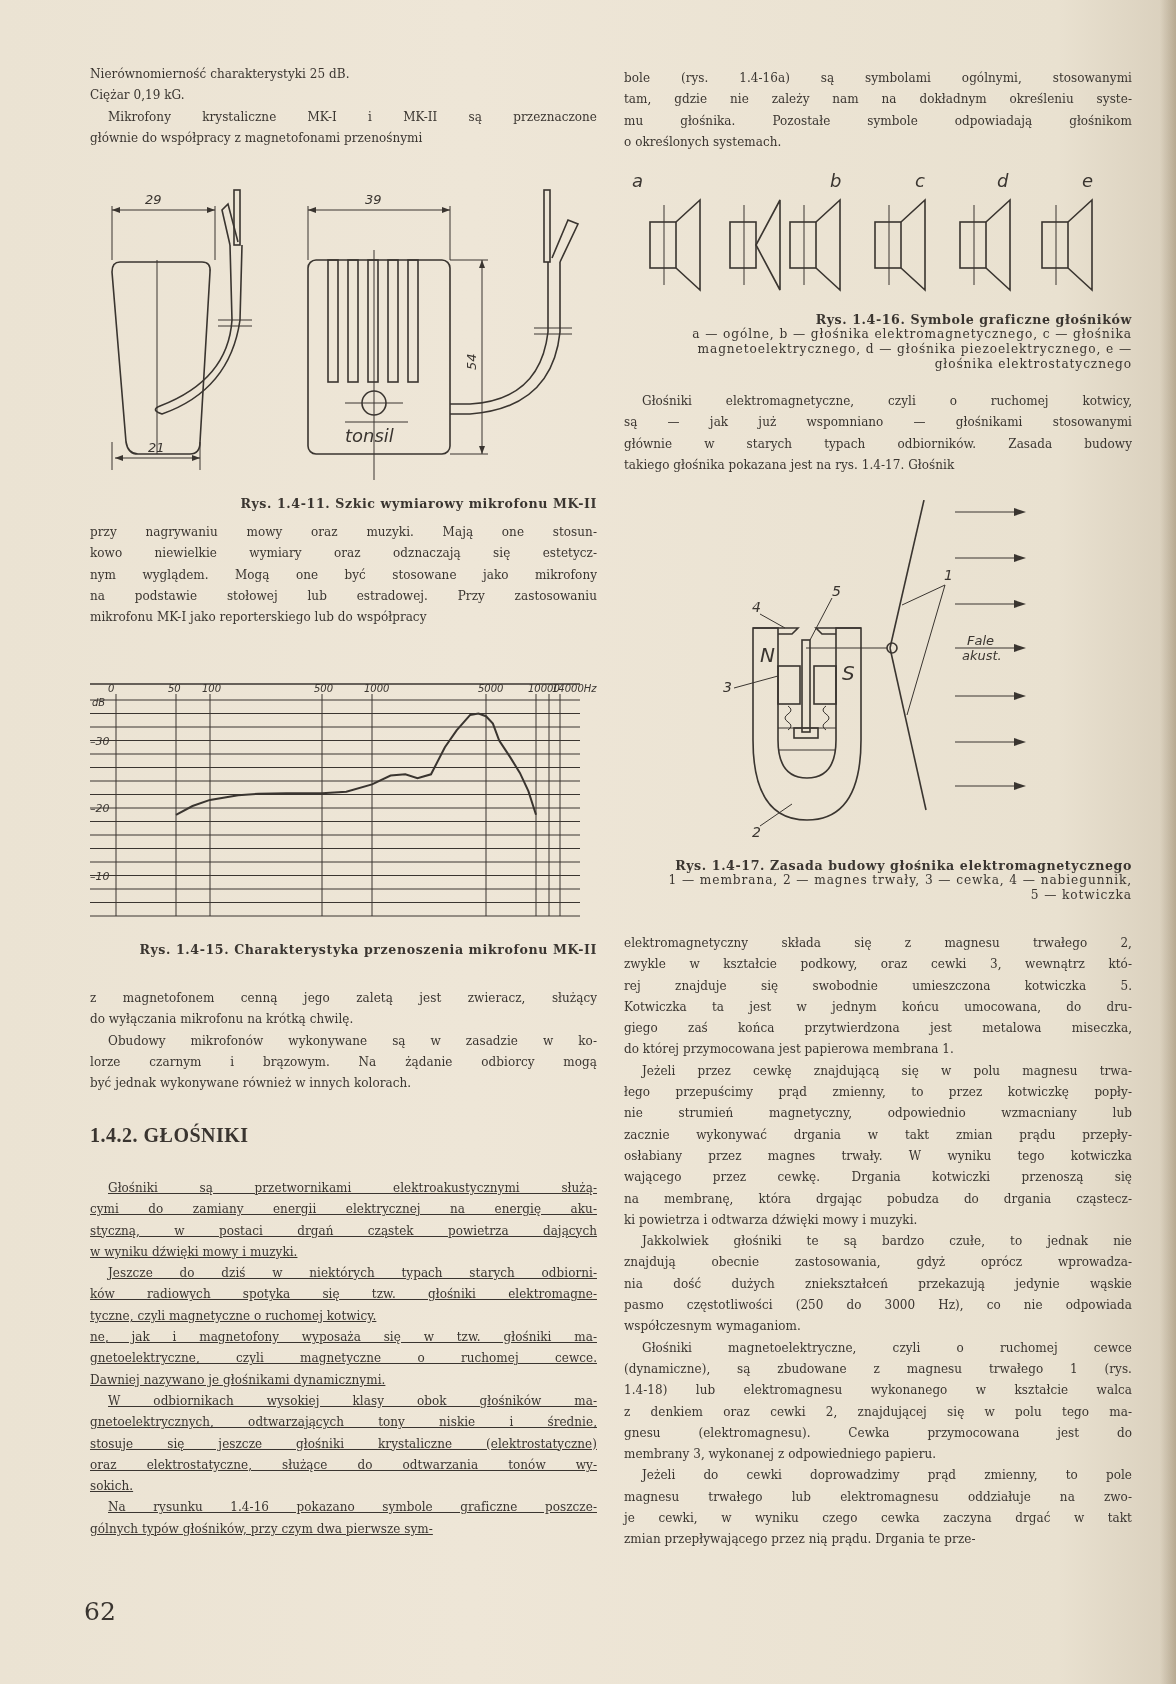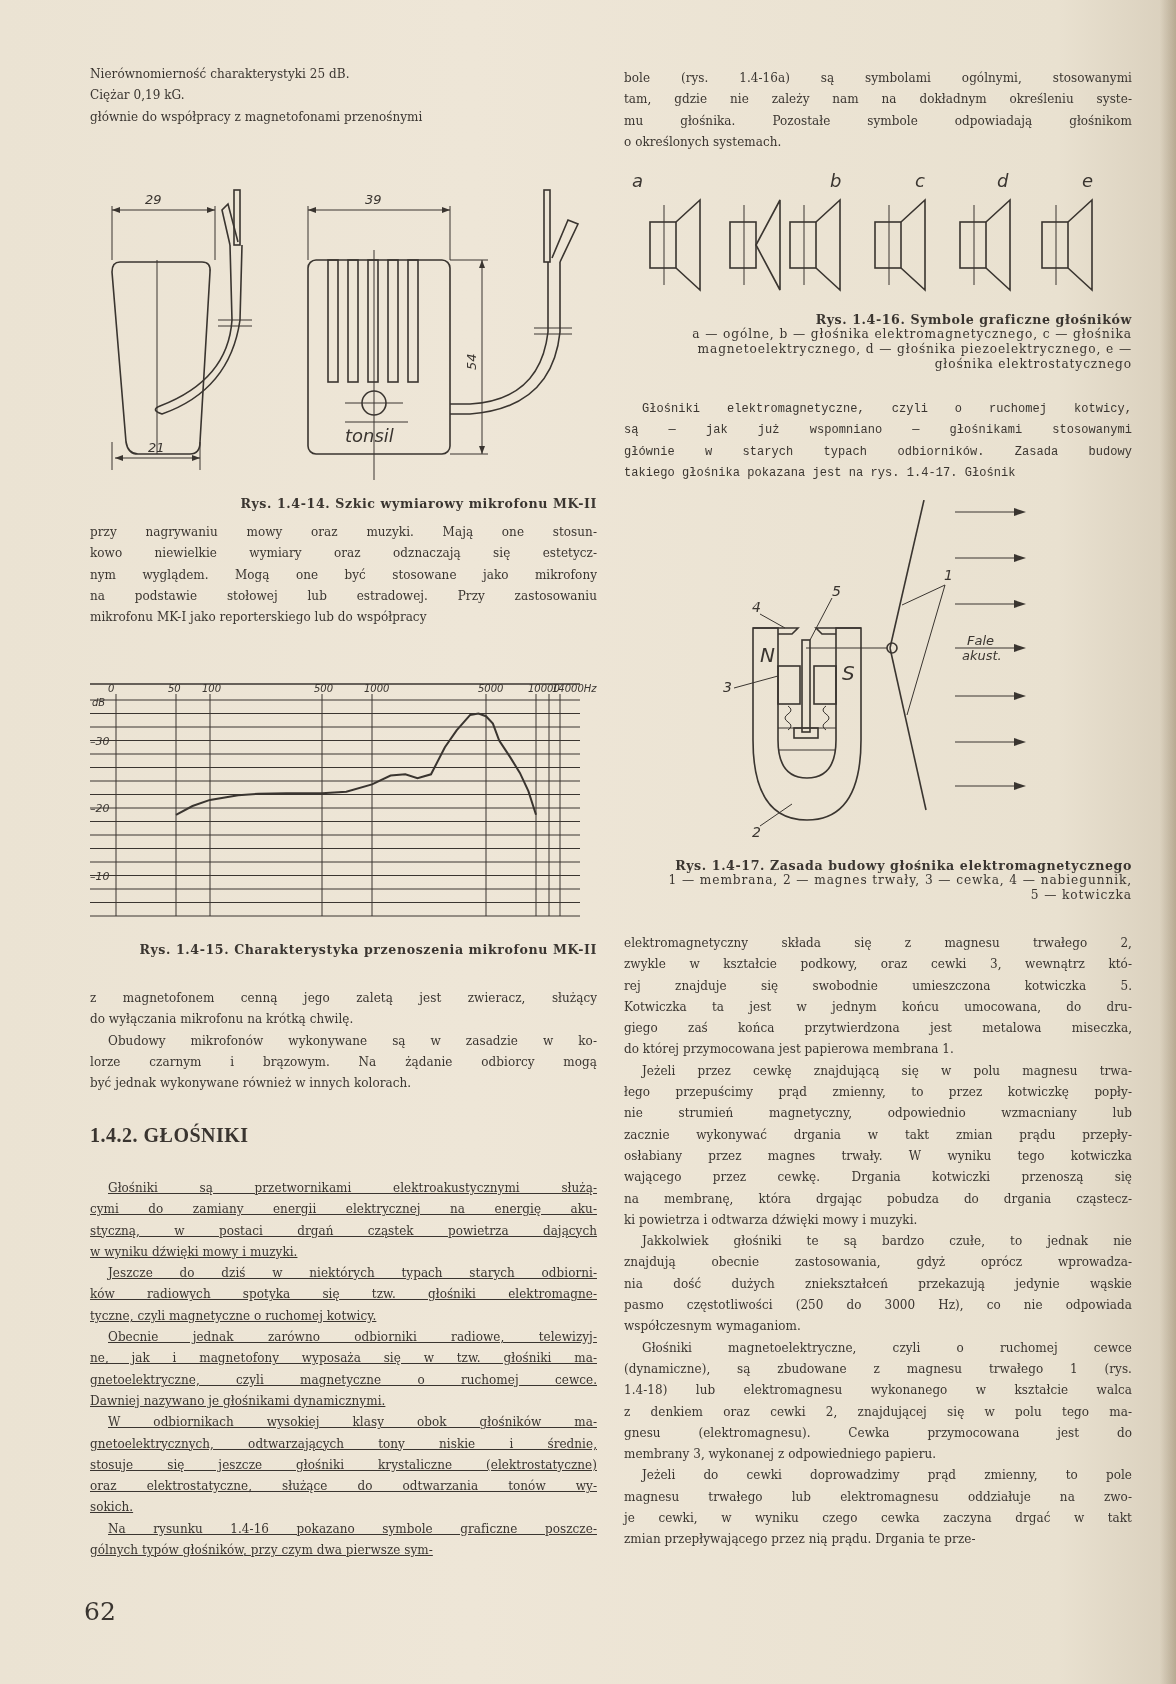--- a/index.html
+++ b/index.html
@@ -28,20 +28,21 @@
 <body>
 
 <div class="page"></div>
 <div class="edge"></div>
 
 <div class="txt" style="left:90px;top:64px;width:507px;">
   <p class="last">Nierównomierność charakterystyki 25 dB.</p>
   <p class="last">Ciężar 0,19 kG.</p>
   <div id="lt-par">
       <div>
+        <p class="ind">Mikrofony krystaliczne MK-I i MK-II są przeznaczone</p>
         <p class="last">głównie do współpracy z magnetofonami przenośnymi</p>
       </div>
     </div>
 </div>
 
 <svg style="position:absolute;left:90px;top:180px;" width="500" height="320" viewBox="0 0 500 320">
   <g>
     <line class="thin" x1="22" y1="30" x2="125" y2="30"></line>
     <polygon points="22,30 30,27 30,33" fill="#3a3530"></polygon>
     <polygon points="125,30 117,27 117,33" fill="#3a3530"></polygon>
@@ -95,21 +96,21 @@
     <line class="thin" x1="444" y1="154" x2="482" y2="154"></line>
   </g>
   <defs>
     <pattern id="hatch" width="5" height="5" patternUnits="userSpaceOnUse">
       <path d="M0 5 L5 0 M0 0 L5 5" stroke="#3a3530" stroke-width=".7"></path>
     </pattern>
   </defs>
 </svg>
 
 <div class="cap" style="left:90px;top:496px;width:507px;">
-  <b>Rys. 1.4-14. Szkic wymiarowy mikrofonu MK-II</b>
+  <b>Rys. 1.4-11. Szkic wymiarowy mikrofonu MK-II</b>
 </div>
 
 <div class="txt" style="left:90px;top:522px;width:507px;" id="lp1">
     <div>
       <p>przy nagrywaniu mowy oraz muzyki. Mają one stosun-</p>
       <p>kowo niewielkie wymiary oraz odznaczają się estetycz-</p>
       <p>nym wyglądem. Mogą one być stosowane jako mikrofony</p>
       <p>na podstawie stołowej lub estradowej. Przy zastosowaniu</p>
       <p class="last">mikrofonu MK-I jako reporterskiego lub do współpracy</p>
     </div>
@@ -206,21 +207,20 @@
       <p>cymi do zamiany energii elektrycznej na energię aku-</p>
       <p>styczną, w postaci drgań cząstek powietrza dających</p>
       <p class="last">w wyniku dźwięki mowy i muzyki.</p>
     </div>
     <div>
       <p class="ind">Jeszcze do dziś w niektórych typach starych odbiorni-</p>
       <p>ków radiowych spotyka się tzw. głośniki elektromagne-</p>
       <p class="last">tyczne, czyli magnetyczne o ruchomej kotwicy.</p>
     </div>
     <div>
-      <p class="ind">Obecnie jednak zarówno odbiorniki radiowe, telewizyj-</p>
       <p>ne, jak i magnetofony wyposaża się w tzw. głośniki ma-</p>
       <p>gnetoelektryczne, czyli magnetyczne o ruchomej cewce.</p>
       <p class="last">Dawniej nazywano je głośnikami dynamicznymi.</p>
     </div>
     <div>
       <p class="ind">W odbiornikach wysokiej klasy obok głośników ma-</p>
       <p>gnetoelektrycznych, odtwarzających tony niskie i średnie,</p>
       <p>stosuje się jeszcze głośniki krystaliczne (elektrostatyczne)</p>
       <p>oraz elektrostatyczne, służące do odtwarzania tonów wy-</p>
       <p class="last">sokich.</p>
@@ -280,21 +280,21 @@
     </g>
   </svg>
 
 <div class="cap" style="left:624px;top:312px;width:508px;">
   <b>Rys. 1.4-16. Symbole graficzne głośników</b>
   <div class="sub">a — ogólne, b — głośnika elektromagnetycznego, c — głośnika</div>
   <div class="sub">magnetoelektrycznego, d — głośnika piezoelektrycznego, e —</div>
   <div class="sub">głośnika elektrostatycznego</div>
 </div>
 
-<div class="txt" style="left:624px;top:399px;width:508px;font-family:Liberation Mono, monospace;" id="rp2">
+<div class="txt" style="left:624px;top:391px;width:508px;" id="rp2">
     <div>
       <p class="ind">Głośniki elektromagnetyczne, czyli o ruchomej kotwicy,</p>
       <p>są — jak już wspomniano — głośnikami stosowanymi</p>
       <p>głównie w starych typach odbiorników. Zasada budowy</p>
       <p class="last">takiego głośnika pokazana jest na rys. 1.4-17. Głośnik</p>
     </div>
   </div>
 
 <svg style="position:absolute;left:680px;top:500px;" width="360" height="350" viewBox="0 0 360 350">
   <g id="arrows">

